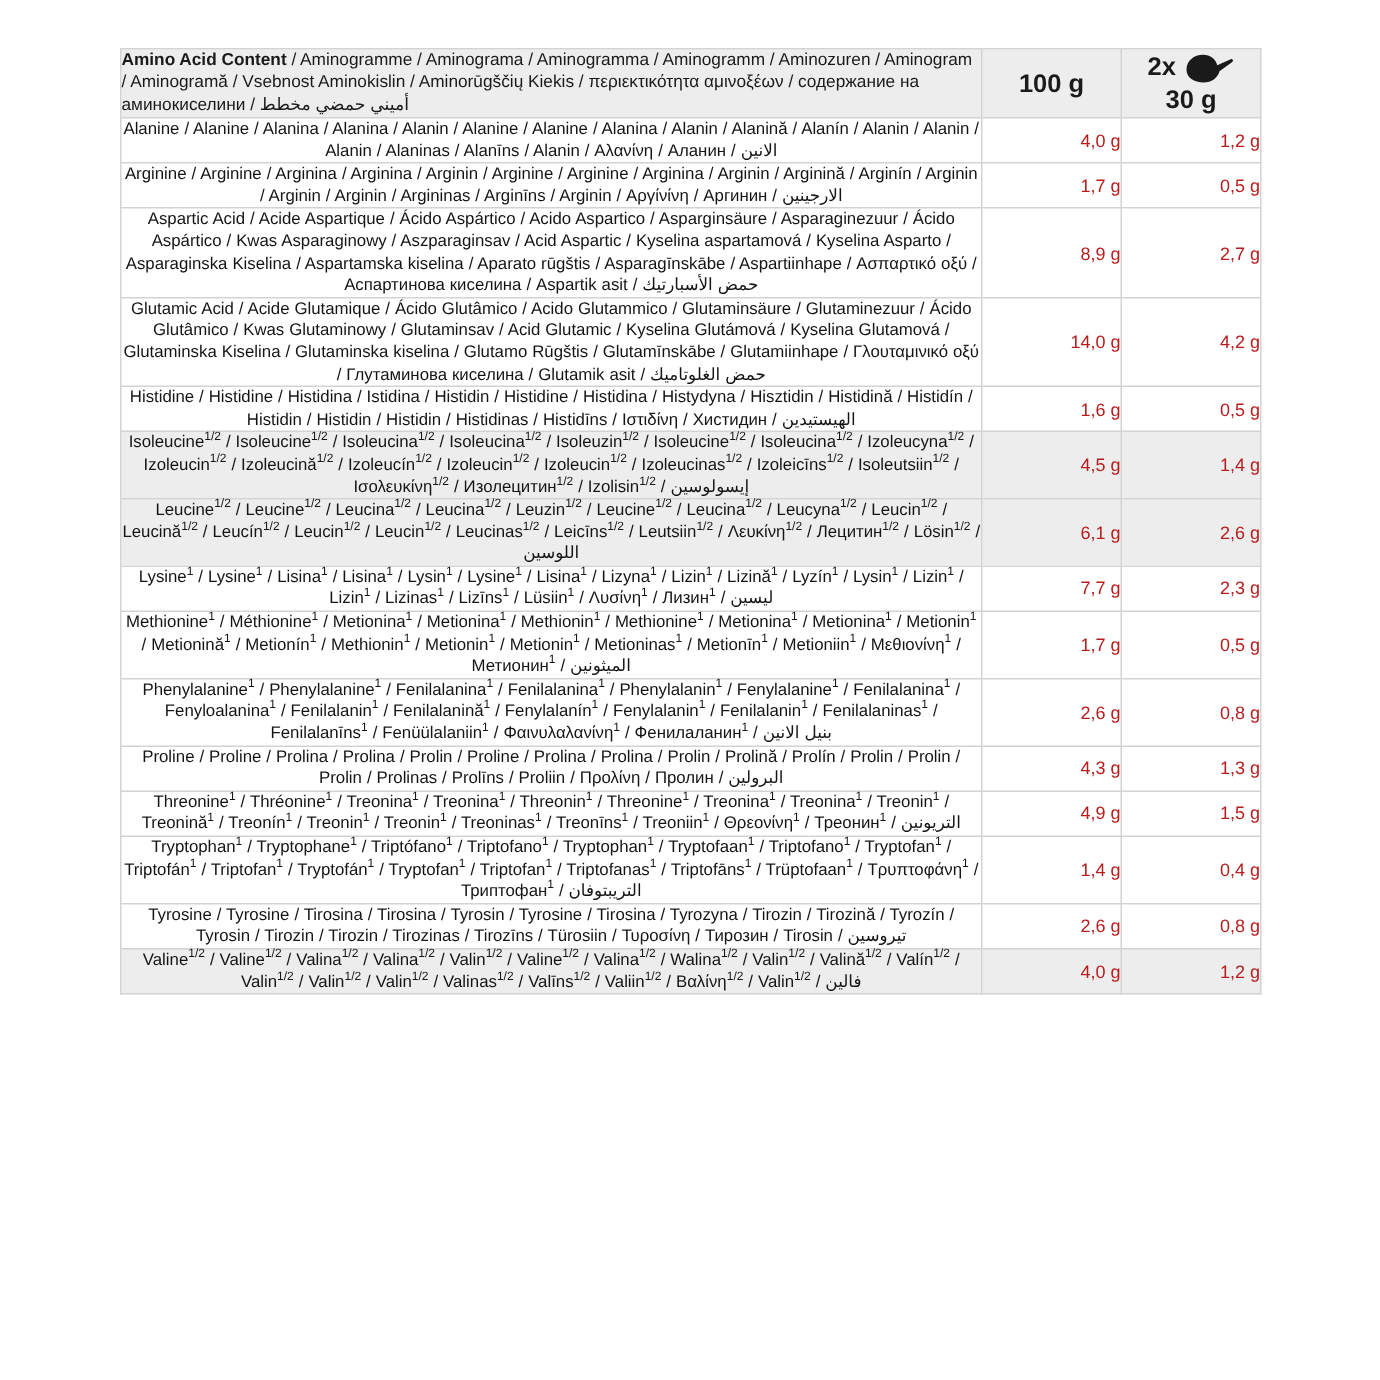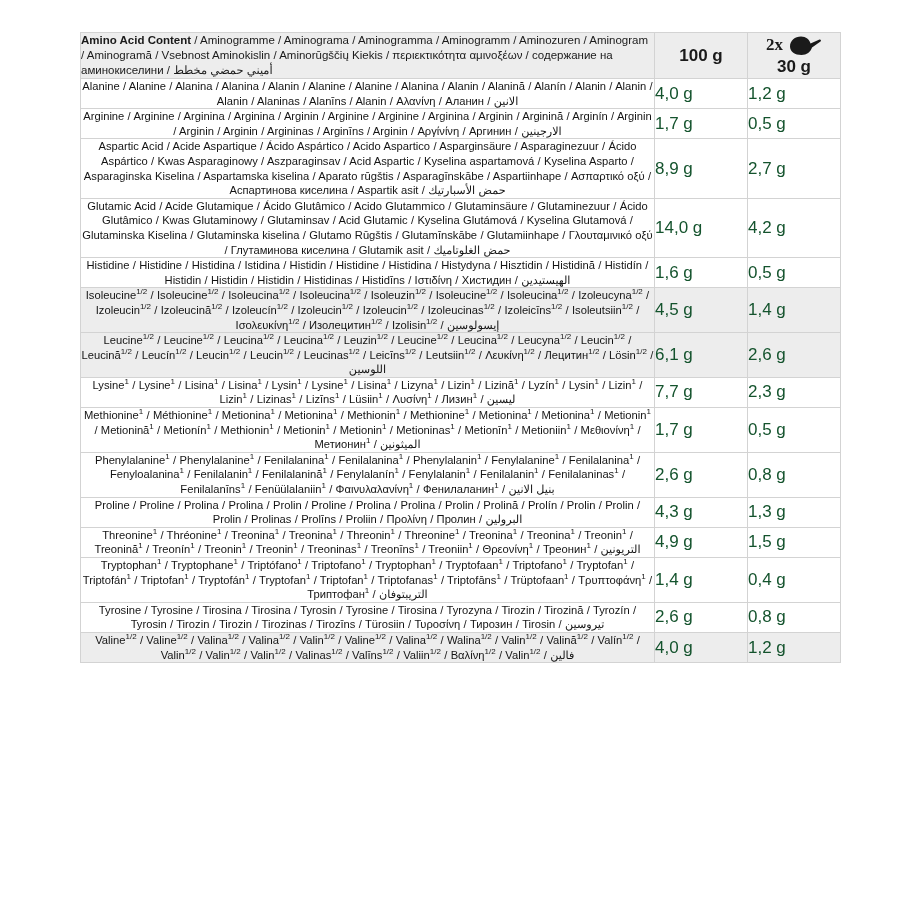--- a/index.html
+++ b/index.html
@@ -52,38 +52,37 @@
     text-align: center;
     font-size: 17px;
     font-weight: bold;
     line-height: 22px;
   }
   .hdr-val .scoop-row {
     display: flex;
     align-items: center;
     justify-content: center;
     gap: 5px;
-    font-family: Liberation Serif, serif;
   }
   .scoop-svg { display: block; }
 
   
   td.name {
     padding: 7px 9px 7px 10px;
     font-size: 11.2px;
     line-height: 14.6px;
     text-align: center;
     color: #141414;
     word-spacing: 0.2px;
   }
   td.val {
-    text-align: left;
-    font-size: 17px;
+    text-align: right;
+    font-size: 12px;
     line-height: 18px;
-    color: #14532d;
+    color: #b91c1c;
   }
   tr.shade td { background: #ededed; }
   tr.plain td { background: #ffffff; }
   sup { font-size: 8px; line-height: 0; vertical-align: super; }
 </style>
 </head>
 <body>
 
 <div class="sheet">
   <table class="amino">

